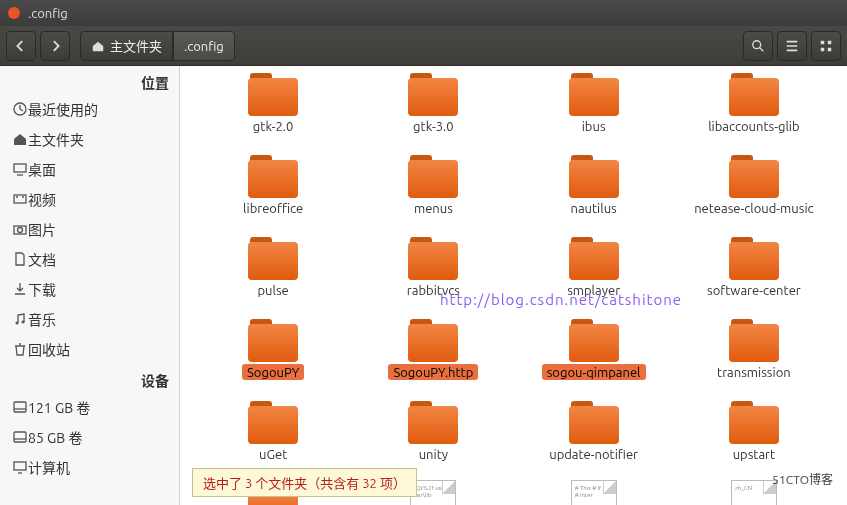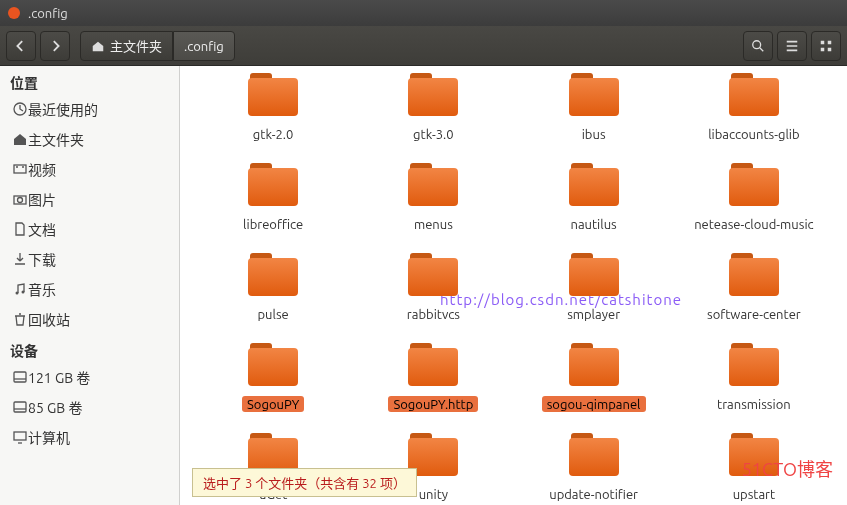--- a/index.html
+++ b/index.html
@@ -9,36 +9,36 @@
 .c-close { background: #e95420; }
 .toolbar { height: 40px; background: linear-gradient(#494844,#3e3d39); display: flex; align-items: center; padding: 0 6px; gap: 4px; border-bottom: 1px solid #2a2a28; }
 .tbtn { width: 30px; height: 30px; background: linear-gradient(#4c4b47,#3d3c38); border: 1px solid #2b2a27; border-radius: 4px; display: flex; align-items: center; justify-content: center; cursor: pointer; color:#ddd; }
 .path { display: flex; align-items: center; gap: 0; margin-left: 6px; }
 .path-seg { height: 30px; padding: 0 10px; background: linear-gradient(#4c4b47,#3d3c38); border: 1px solid #2b2a27; color: #eee; font-size: 13px; display: flex; align-items: center; gap: 5px; cursor: pointer; }
 .path-seg:first-child { border-radius: 4px 0 0 4px; }
 .path-seg.active { background: linear-gradient(#5a5955,#4c4b47); border-radius: 0 4px 4px 0; }
 .toolbar-right { margin-left: auto; display: flex; gap: 4px; }
 .body { flex: 1; display: flex; overflow: hidden; }
 .sidebar { width: 180px; background: #f7f7f5; border-right: 1px solid #d0d0ce; font-size: 14px; color: #333; overflow-y: auto; }
-.side-head { font-weight: bold; font-size: 14px; padding: 6px 10px 2px; color: #333; }
+.side-head { font-weight: bold; font-size: 14px; padding: 6px 10px 2px; color: #333; text-align: right; }
 .side-item { display: flex; align-items: center; gap: 0; padding: 5px 12px; cursor: pointer; }
 .side-icon { width: 16px; height: 16px; display: flex; align-items: center; justify-content: center; color: #555; }
 .content { flex: 1; position: relative; overflow: auto; background: #fff; }
 .grid { display: grid; grid-template-columns: repeat(4,1fr); gap: 18px 10px; padding: 4px 18px 60px; }
 .item { display: flex; flex-direction: column; align-items: center; text-align: center; font-size: 13px; color: #333; cursor: pointer; }
 .folder-icon { width: 58px; height: 48px; position: relative; }
 .folder-icon::before { content: ""; position: absolute; top: 3px; left: 6px; width: 22px; height: 8px; background: #c65813; border-radius: 3px 3px 0 0; }
 .folder-icon::after { content: ""; position: absolute; top: 8px; left: 4px; right: 4px; bottom: 2px; background: linear-gradient(#f28544,#e05b0e); border-radius: 4px; }
 .file-icon { width: 46px; height: 54px; background: #fff; border: 1px solid #bbb; position: relative; font-size: 6px; color: #888; padding: 4px 3px; line-height: 1.1; text-align: left; overflow: hidden; }
 .file-icon::after { content: ""; position: absolute; top: 0; right: 0; width: 12px; height: 12px; background: linear-gradient(135deg,#fff 48%,#ccc 52%); border-left:1px solid #ccc; border-bottom:1px solid #ccc; }
-.item-label { margin-top: 8px; padding: 1px 5px; border-radius: 3px; max-width: 140px; word-break: break-word; }
+.item-label { margin-top: 0; padding: 1px 5px; border-radius: 3px; max-width: 140px; word-break: break-word; }
 .label-sel { background: #e9703e; color: #000000; }
 .tooltip { position: absolute; bottom: 8px; left: 12px; background: #fdf8d8; border: 1px solid #c8c090; padding: 4px 10px; font-size: 13px; color: #b91c1c; z-index: 10; }
 .watermark { position: absolute; top: 225px; left: 260px; color: #8b5cf6; font-size: 15px; letter-spacing: 1px; pointer-events: none; }
-.watermark2 { position: absolute; bottom: 24px; right: 14px; color: #ef4444; font-size: 18px; pointer-events: none; }
+.watermark2 { position: absolute; bottom: 18px; right: 14px; color: #404040; font-size: 12px; pointer-events: none; }
 svg { display: block; }
 </style>
 </head>
 <body>
 
 <div class="titlebar">
   <span class="circle c-close"></span>
   <span>.config</span>
 </div>
 
@@ -104,20 +104,29 @@
           <span class="side-icon">
             <svg width="16" height="16" viewBox="0 0 16 16">
               <path d="M2 8l6-5 6 5v6H2z" fill="#555"></path>
             </svg>
           </span>
           <span>主文件夹</span>
         </div>
         <div class="side-item">
           <span class="side-icon">
             <svg width="16" height="16" viewBox="0 0 16 16">
+              <rect x="2" y="3" width="12" height="8" stroke="#555" fill="none" stroke-width="1.3"></rect>
+              <path d="M5 14h6" stroke="#555" stroke-width="1.3"></path>
+            </svg>
+          </span>
+          <span>桌面</span>
+        </div>
+        <div class="side-item">
+          <span class="side-icon">
+            <svg width="16" height="16" viewBox="0 0 16 16">
               <rect x="2" y="4" width="12" height="8" stroke="#555" fill="none" stroke-width="1.3"></rect>
               <circle cx="5" cy="6" r="1" fill="#555"></circle>
               <circle cx="11" cy="6" r="1" fill="#555"></circle>
             </svg>
           </span>
           <span>视频</span>
         </div>
         <div class="side-item">
           <span class="side-icon">
             <svg width="16" height="16" viewBox="0 0 16 16">

